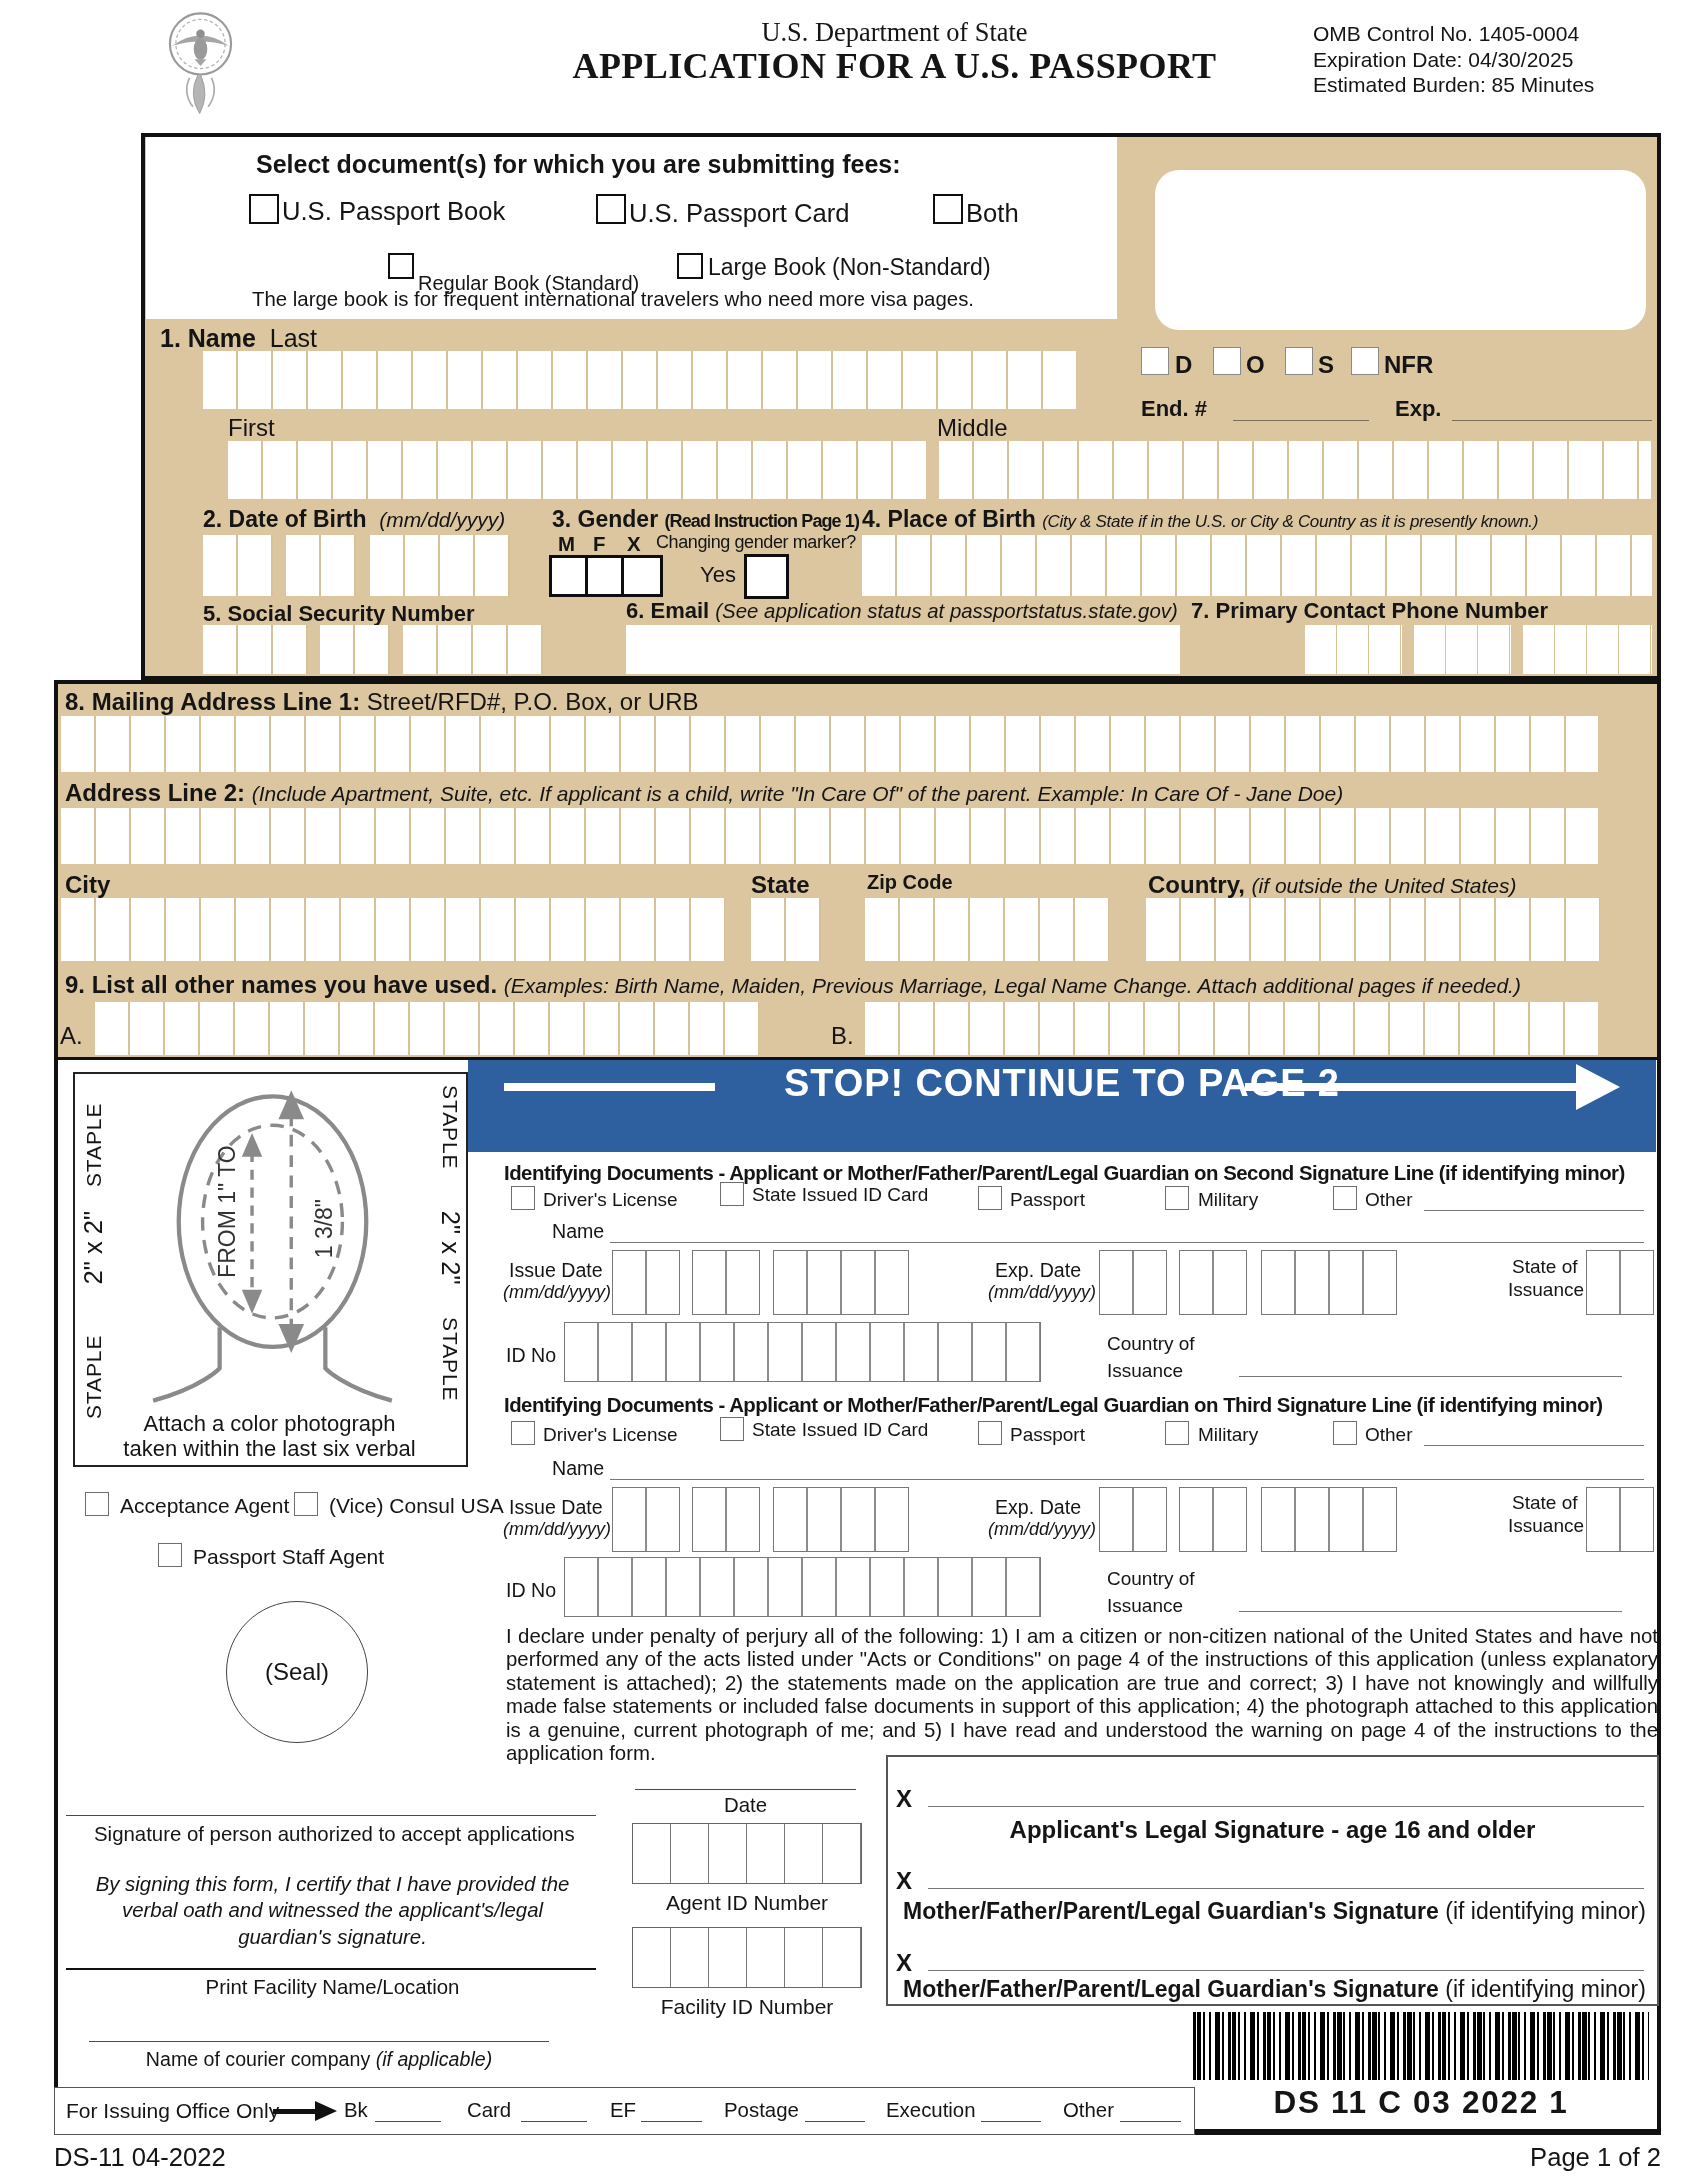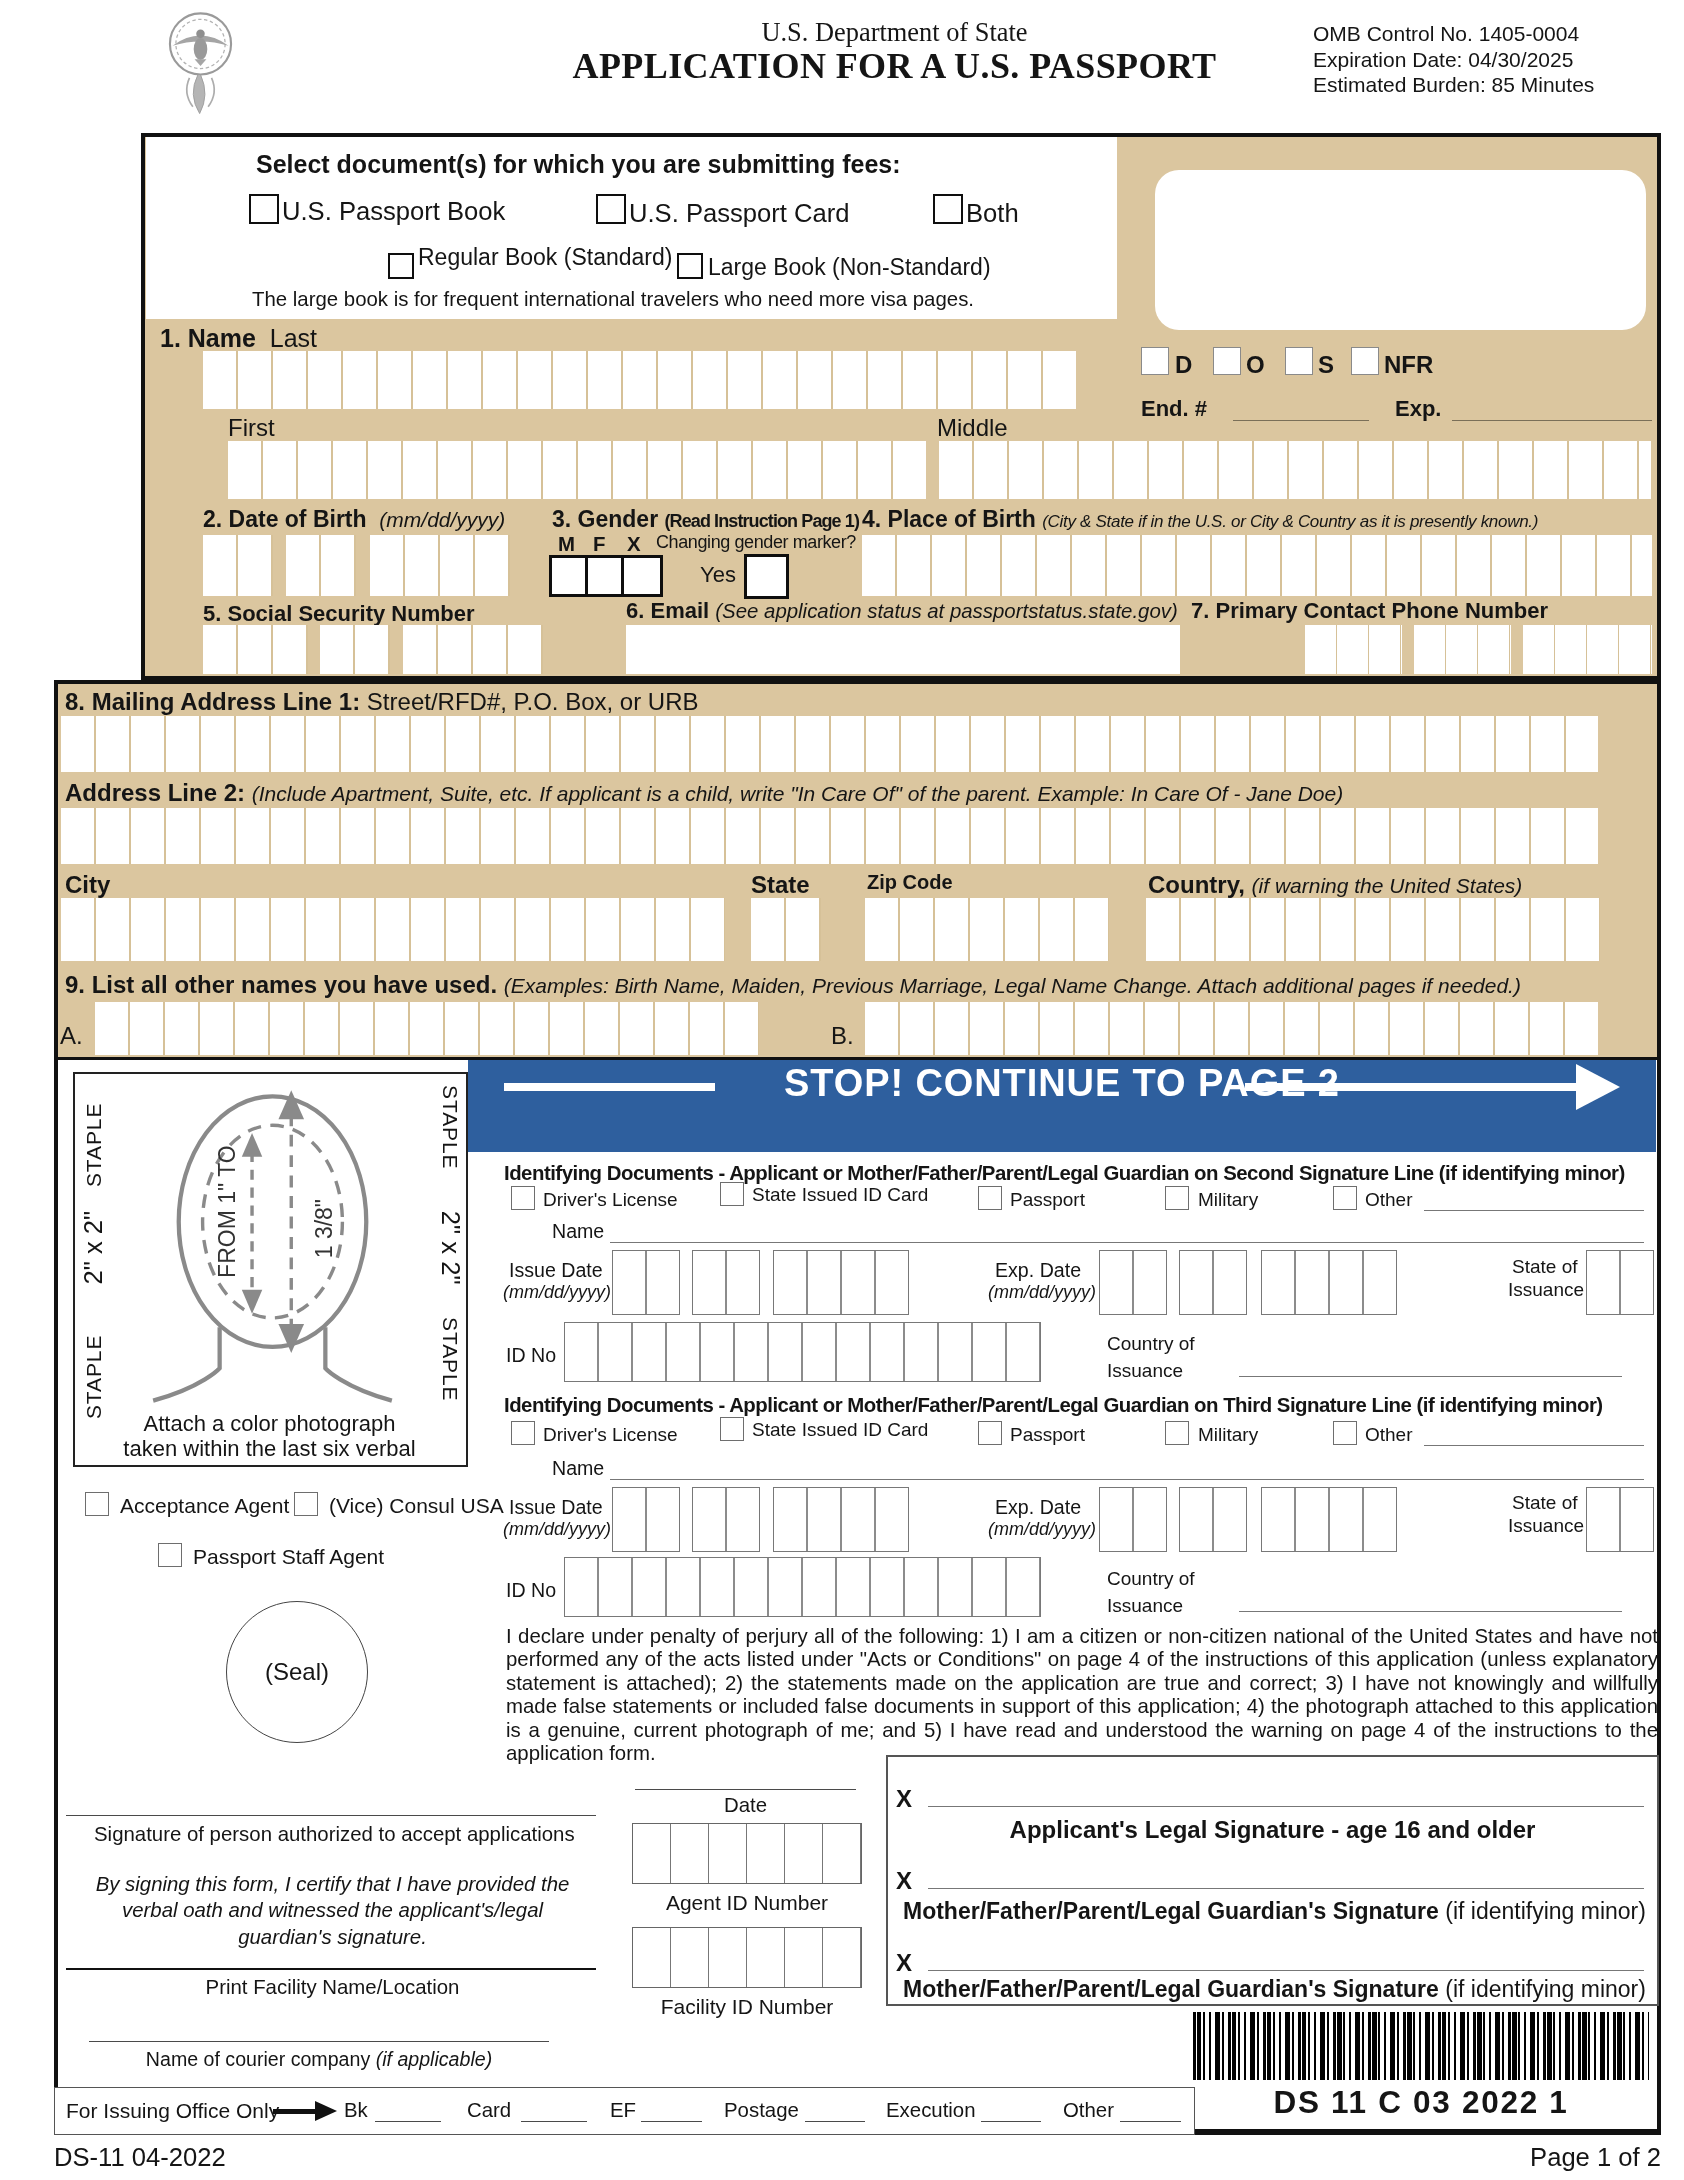--- a/index.html
+++ b/index.html
@@ -65,21 +65,21 @@
   <div class="plain" style="left:146px;top:137px;width:971px;height:182px"></div>
   <div class="lbl b" style="left:256px;top:150px;font-size:25px">Select document(s) for which you are submitting fees:</div>
 
   <div class="cb" style="left:249px;top:194px"></div>
   <div class="lbl" style="left:282px;top:197px;font-size:25.6px">U.S. Passport Book</div>
   <div class="cb" style="left:596px;top:194px"></div>
   <div class="lbl" style="left:629px;top:199px;font-size:25.6px">U.S. Passport Card</div>
   <div class="cb" style="left:933px;top:194px"></div>
   <div class="lbl" style="left:966px;top:199px;font-size:25.6px">Both</div>
   <div class="cb" style="left:388px;top:253px;width:22px;height:22px"></div>
-  <div class="lbl" style="left:418px;top:244px;font-size:23px">Regular Book (Standard)</div>
+  <div class="lbl" style="left:418px;top:272px;font-size:20px">Regular Book (Standard)</div>
   <div class="cb" style="left:677px;top:253px;width:22px;height:22px"></div>
   <div class="lbl" style="left:708px;top:254px;font-size:23px">Large Book (Non-Standard)</div>
   <div class="lbl c" style="left:204px;top:288px;width:818px;font-size:20.4px">The large book is for frequent international travelers who need more visa pages.</div>
 
   <div class="plain" style="left:1155px;top:170px;width:491px;height:160px;border-radius:24px"></div>
 
   <div class="cbt" style="left:1141px;top:347px"></div>
   <div class="lbl b" style="left:1175px;top:351px;font-size:24px">D</div>
   <div class="cbt" style="left:1213px;top:347px"></div>
   <div class="lbl b" style="left:1246px;top:351px;font-size:24px">O</div>
@@ -147,21 +147,21 @@
   </div>
   <div class="comb" style="left:61px;top:716px;width:1537px;height:56px"></div>
   <div class="lbl" style="left:65px;top:779px;font-size:24px">
     <span class="b">Address Line 2:</span>&nbsp;<span class="i" style="font-size:21px">(Include Apartment, Suite, etc. If applicant is a child, write "In Care Of" of the parent. Example: In Care Of - Jane Doe)</span>
   </div>
   <div class="comb" style="left:61px;top:808px;width:1537px;height:56px"></div>
   <div class="lbl b" style="left:65px;top:871px;font-size:24px">City</div>
   <div class="lbl b" style="left:751px;top:871px;font-size:24px">State</div>
   <div class="lbl b" style="left:867px;top:871px;font-size:20px">Zip Code</div>
   <div class="lbl" style="left:1148px;top:871px;font-size:24px">
-    <span class="b">Country,</span>&nbsp;<span class="i" style="font-size:21px">(if warning the United States)</span>
+    <span class="b">Country,</span>&nbsp;<span class="i" style="font-size:21px">(if outside the United States)</span>
   </div>
   <div class="comb" style="left:61px;top:898px;width:664px;height:63px"></div>
   <div class="comb" style="left:751px;top:898px;width:70px;height:63px"></div>
   <div class="comb" style="left:865px;top:898px;width:244px;height:63px"></div>
   <div class="comb" style="left:1146px;top:898px;width:454px;height:63px"></div>
   <div class="lbl" style="left:65px;top:971px;font-size:24px">
     <span class="b">9.</span>&nbsp;<span class="b">List all other names you have used.</span>&nbsp;<span class="i" style="font-size:21px">(Examples: Birth Name, Maiden, Previous Marriage, Legal Name Change.  Attach additional  pages if needed.)</span>
   </div>
   <div class="lbl" style="left:60px;top:1022px;font-size:24px">A.</div>
   <div class="comb" style="left:95px;top:1002px;width:664px;height:53px"></div>

